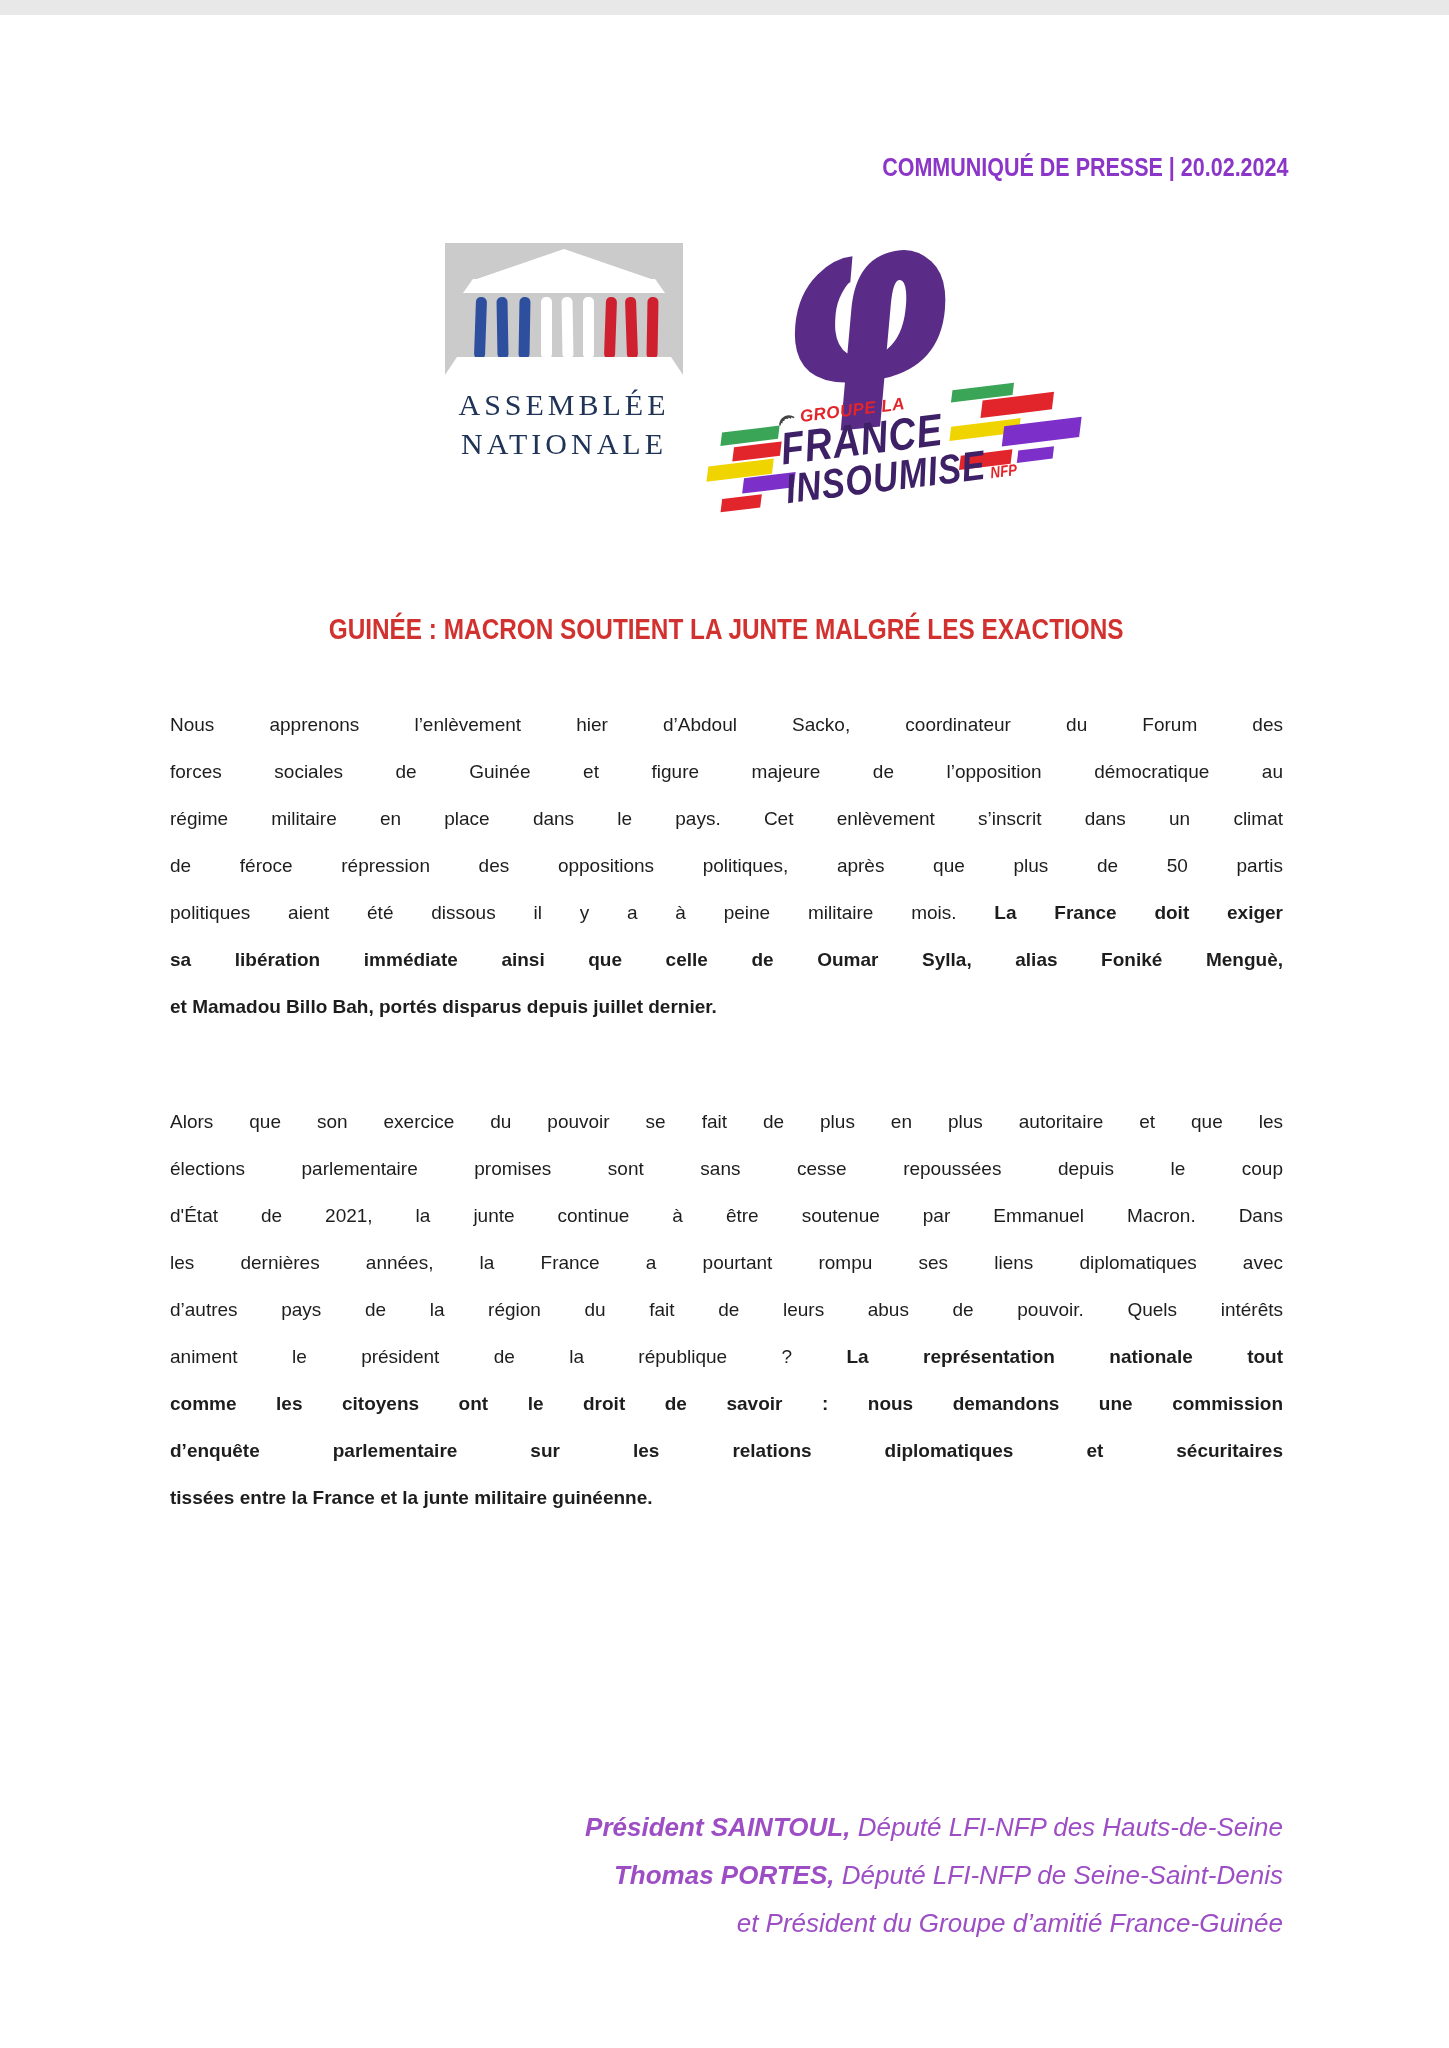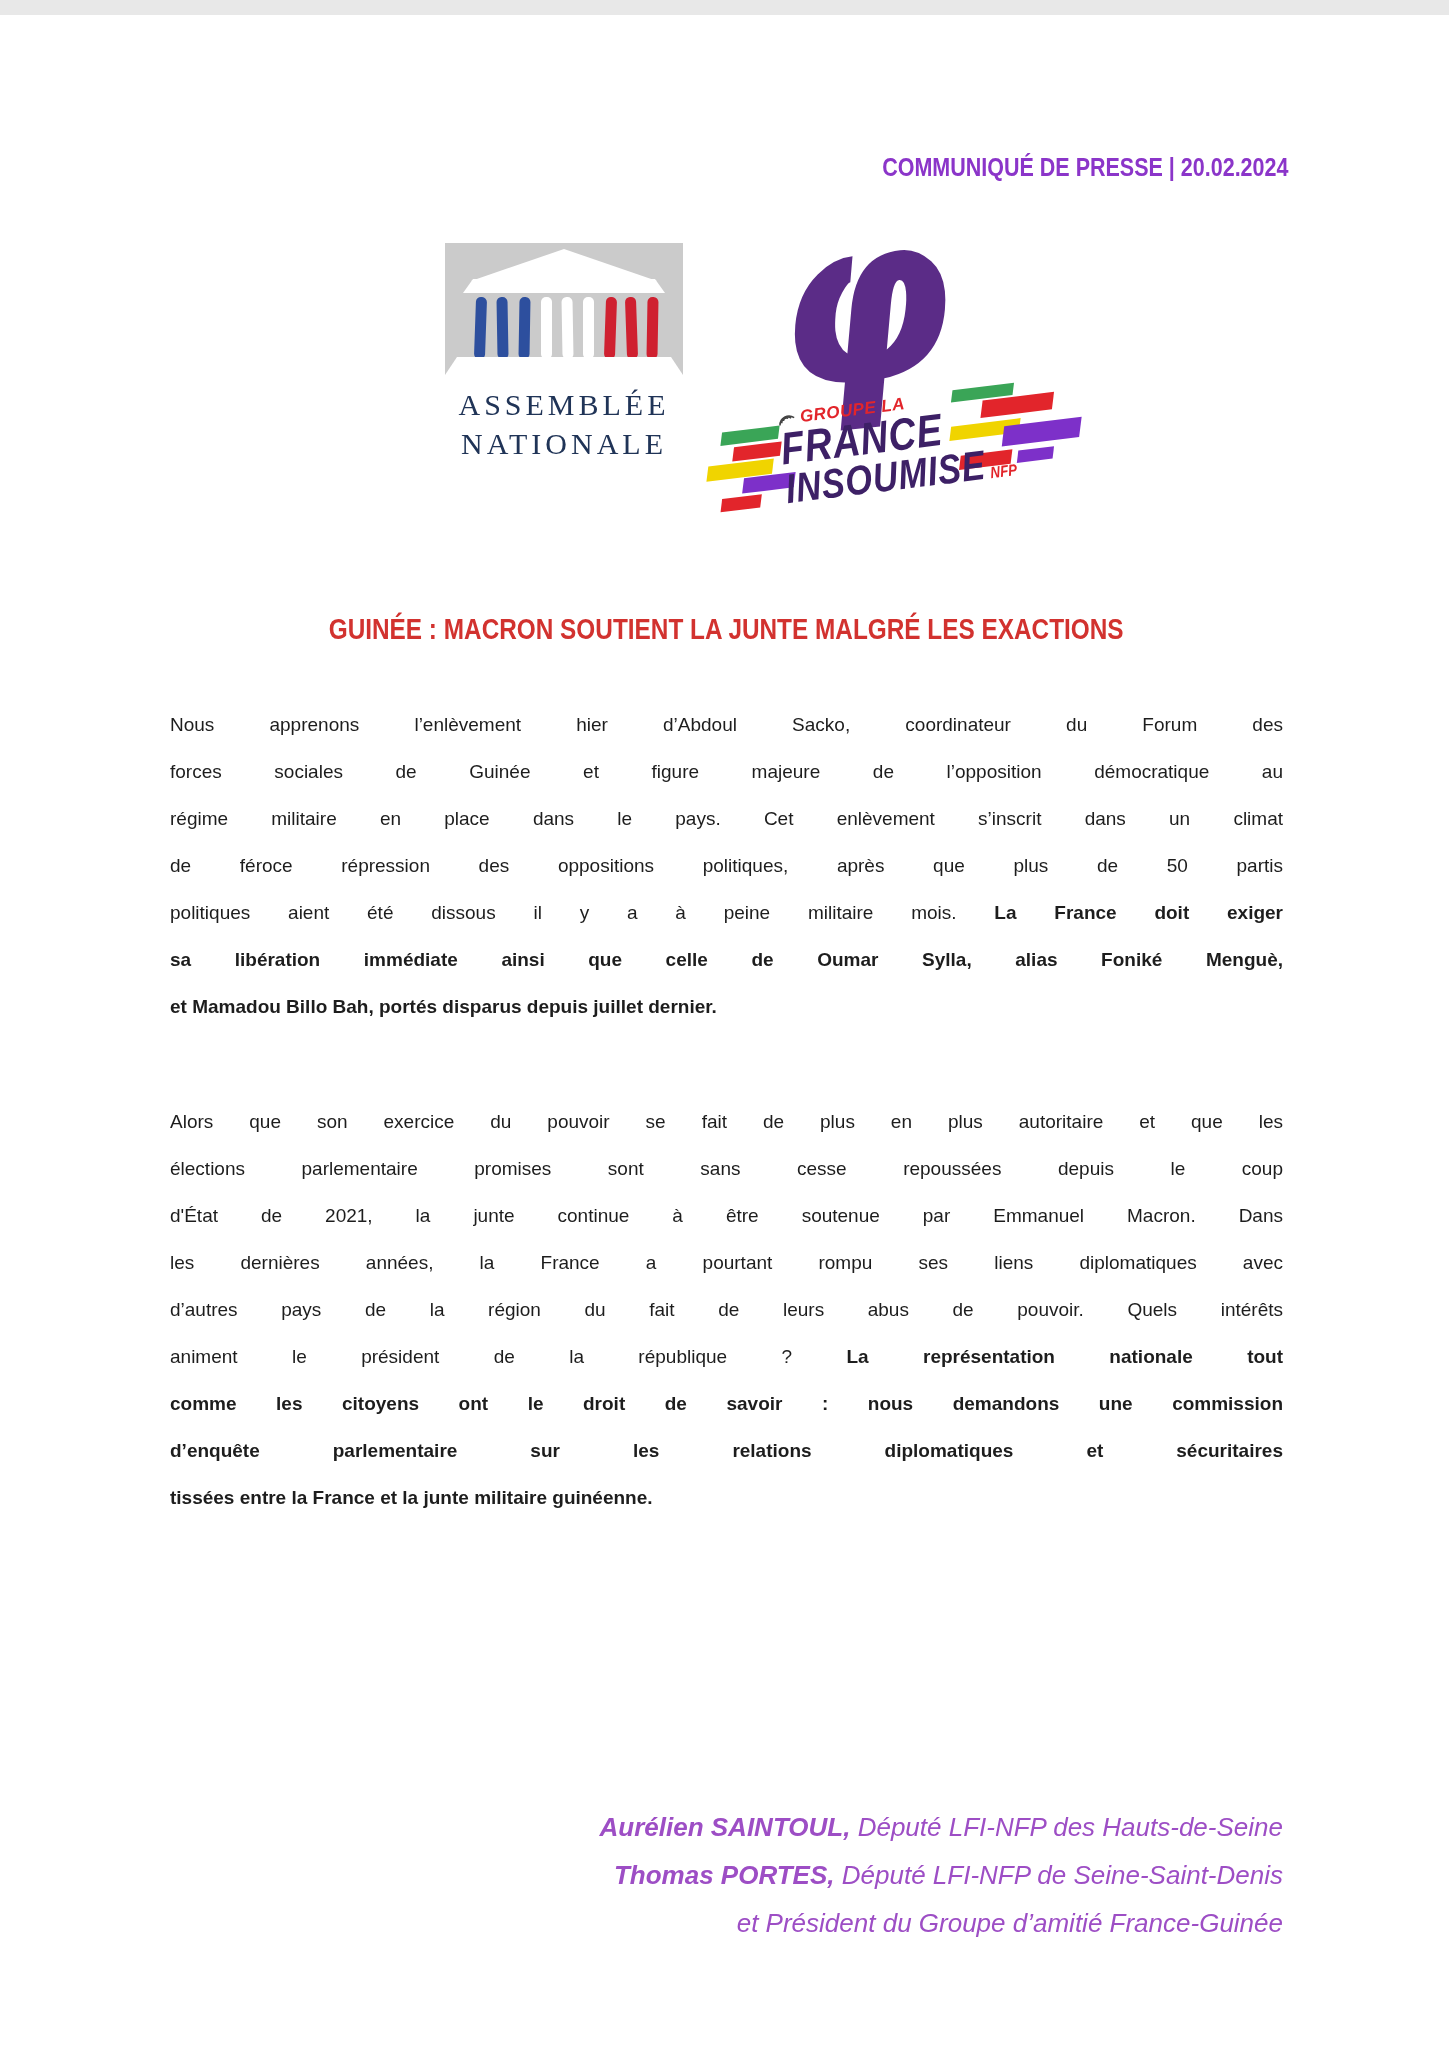--- a/index.html
+++ b/index.html
@@ -144,18 +144,18 @@
       <div class="line"><span>les dernières années, la France a pourtant rompu ses liens diplomatiques avec</span></div>
       <div class="line"><span>d’autres pays de la région du fait de leurs abus de pouvoir. Quels intérêts</span></div>
       <div class="line"><span>animent le président de la république ? </span><span class="b">La représentation nationale tout</span></div>
       <div class="line"><span class="b">comme les citoyens ont le droit de savoir : nous demandons une commission</span></div>
       <div class="line"><span class="b">d’enquête parlementaire sur les relations diplomatiques et sécuritaires</span></div>
       <div class="line last"><span class="b">tissées entre la France et la junte militaire guinéenne.</span></div>
     </div>
   </div>
 
   <div class="signatures">
-    <div><span class="sig-name">Aurélien SAINTOUL,</span><span> Député LFI-NFP des Hauts-de-Seine</span></div>
+    <div><span class="sig-name">Président SAINTOUL,</span><span> Député LFI-NFP des Hauts-de-Seine</span></div>
     <div><span class="sig-name">Thomas PORTES,</span><span> Député LFI-NFP de Seine-Saint-Denis</span></div>
     <div><span class="sig-name"></span><span>et Président du Groupe d’amitié France-Guinée</span></div>
   </div>
 
 </div>
 
 </body></html>

